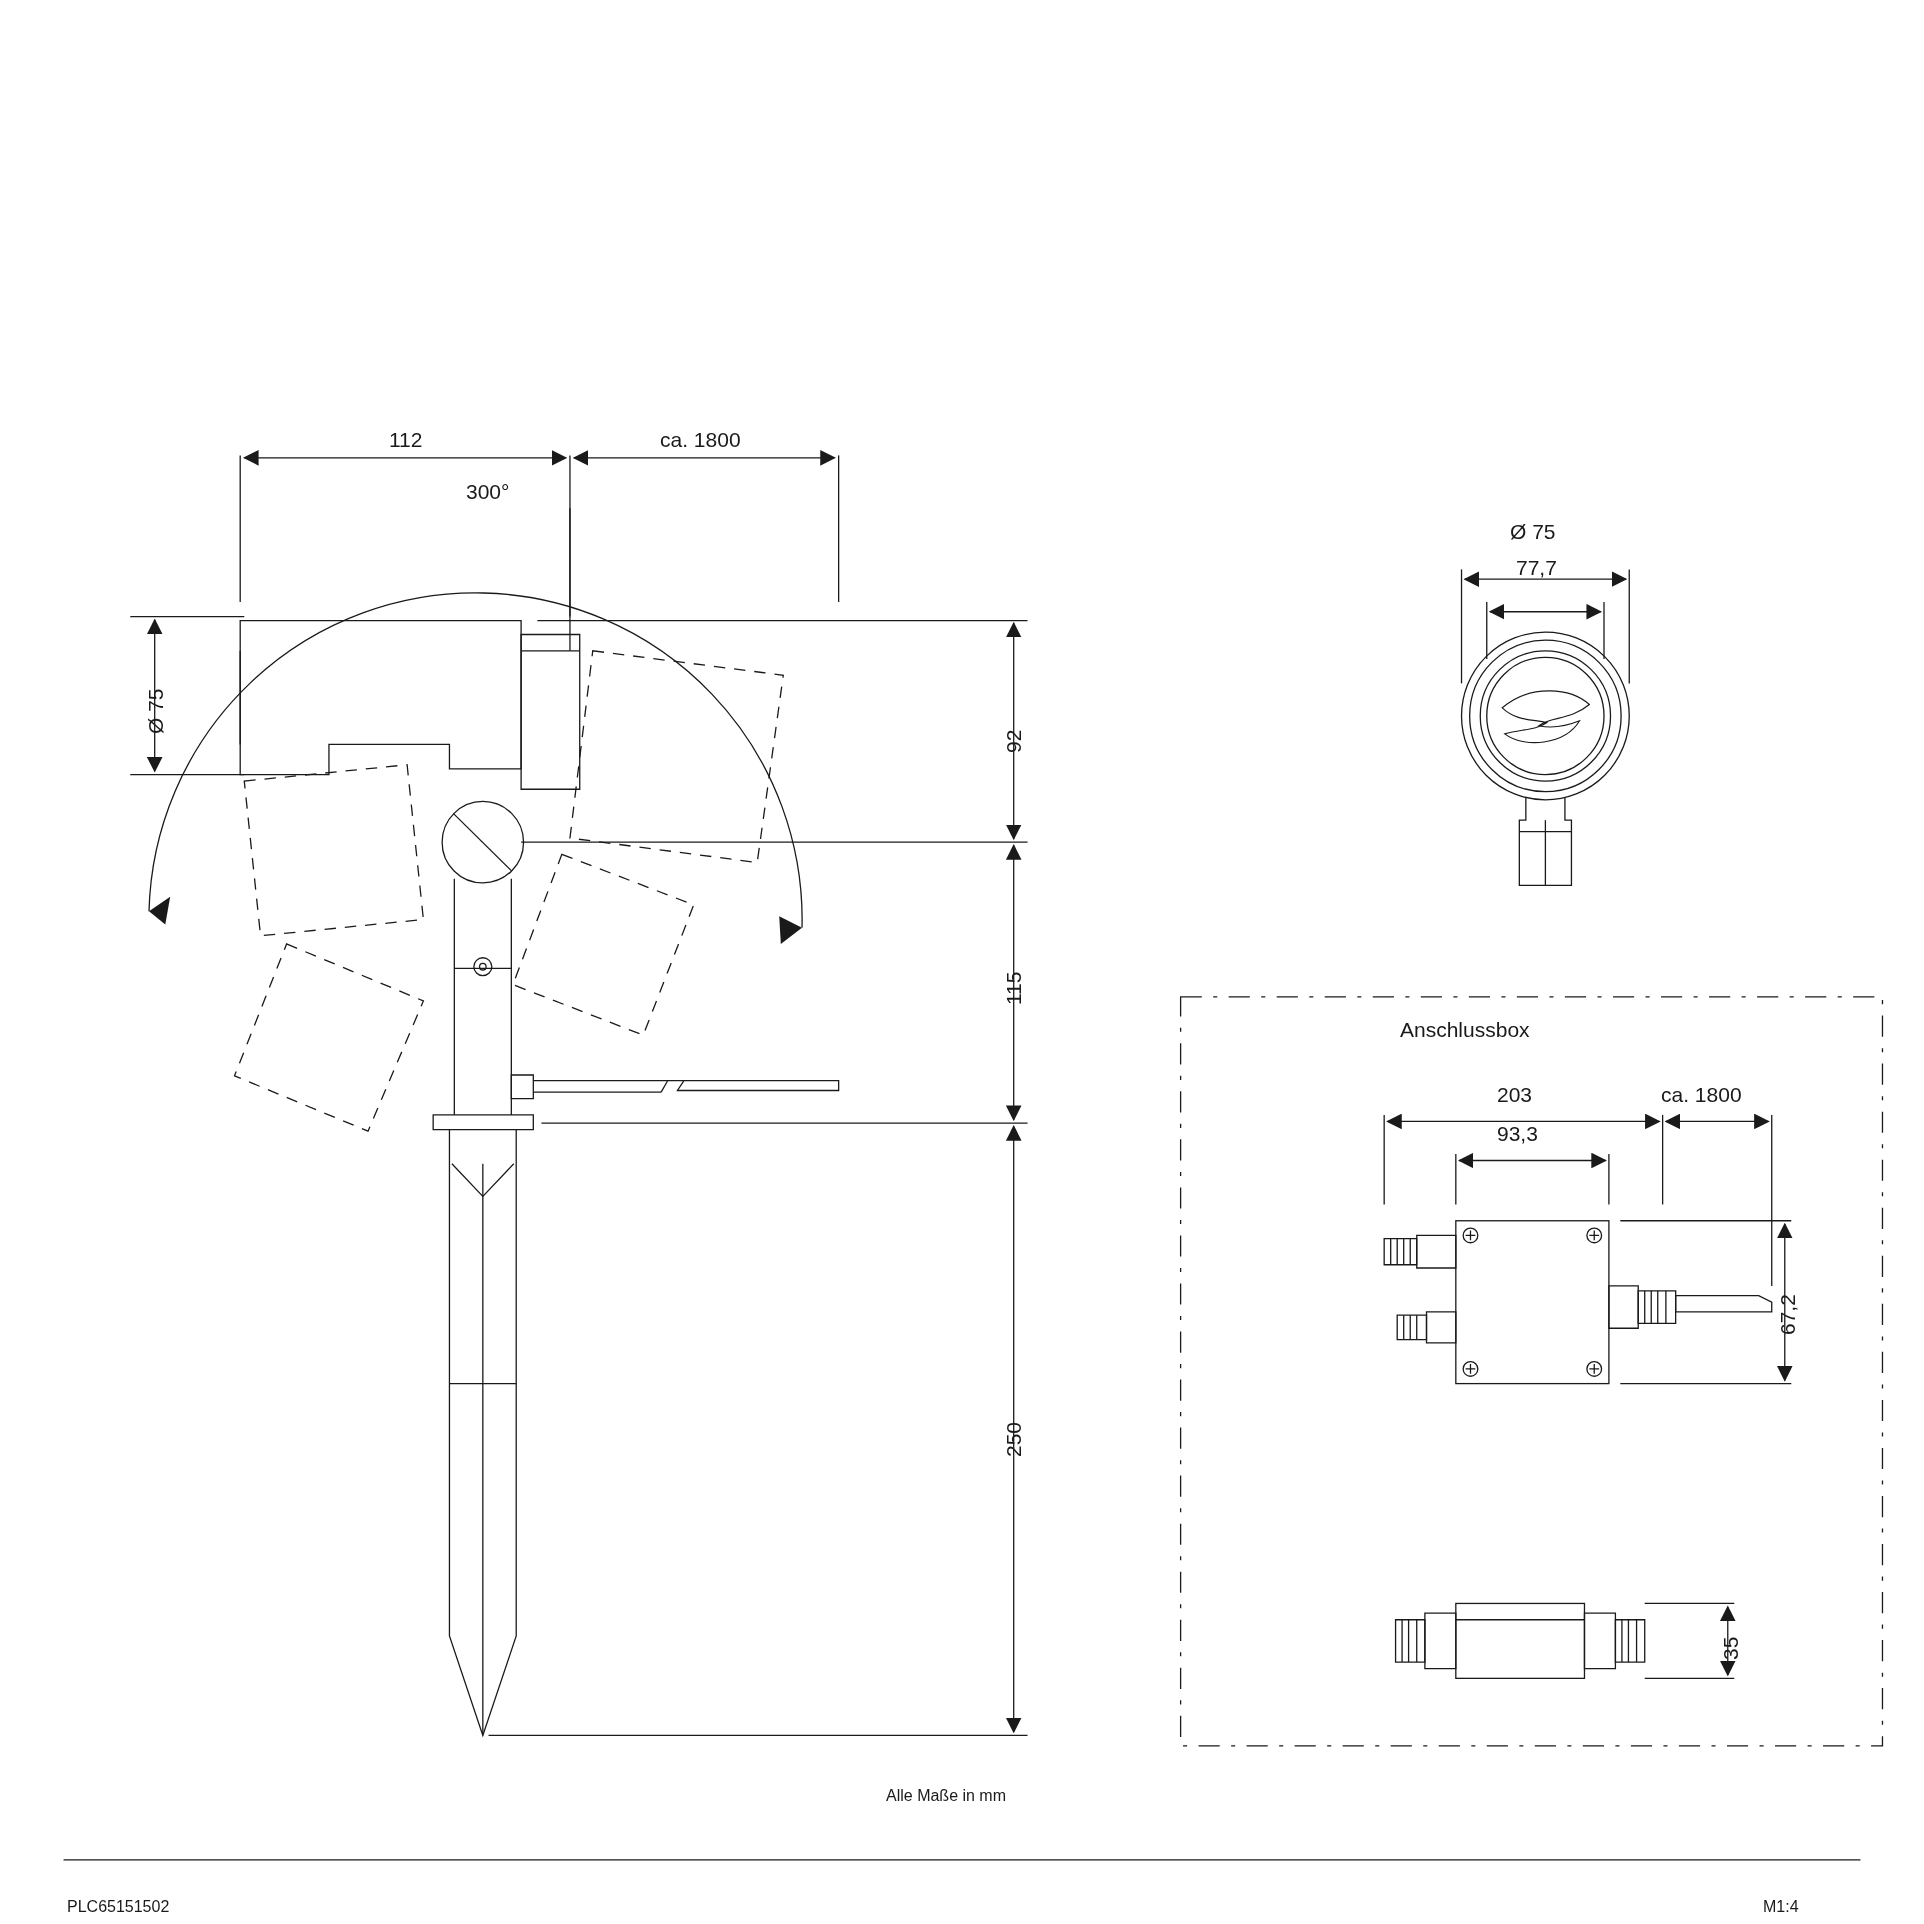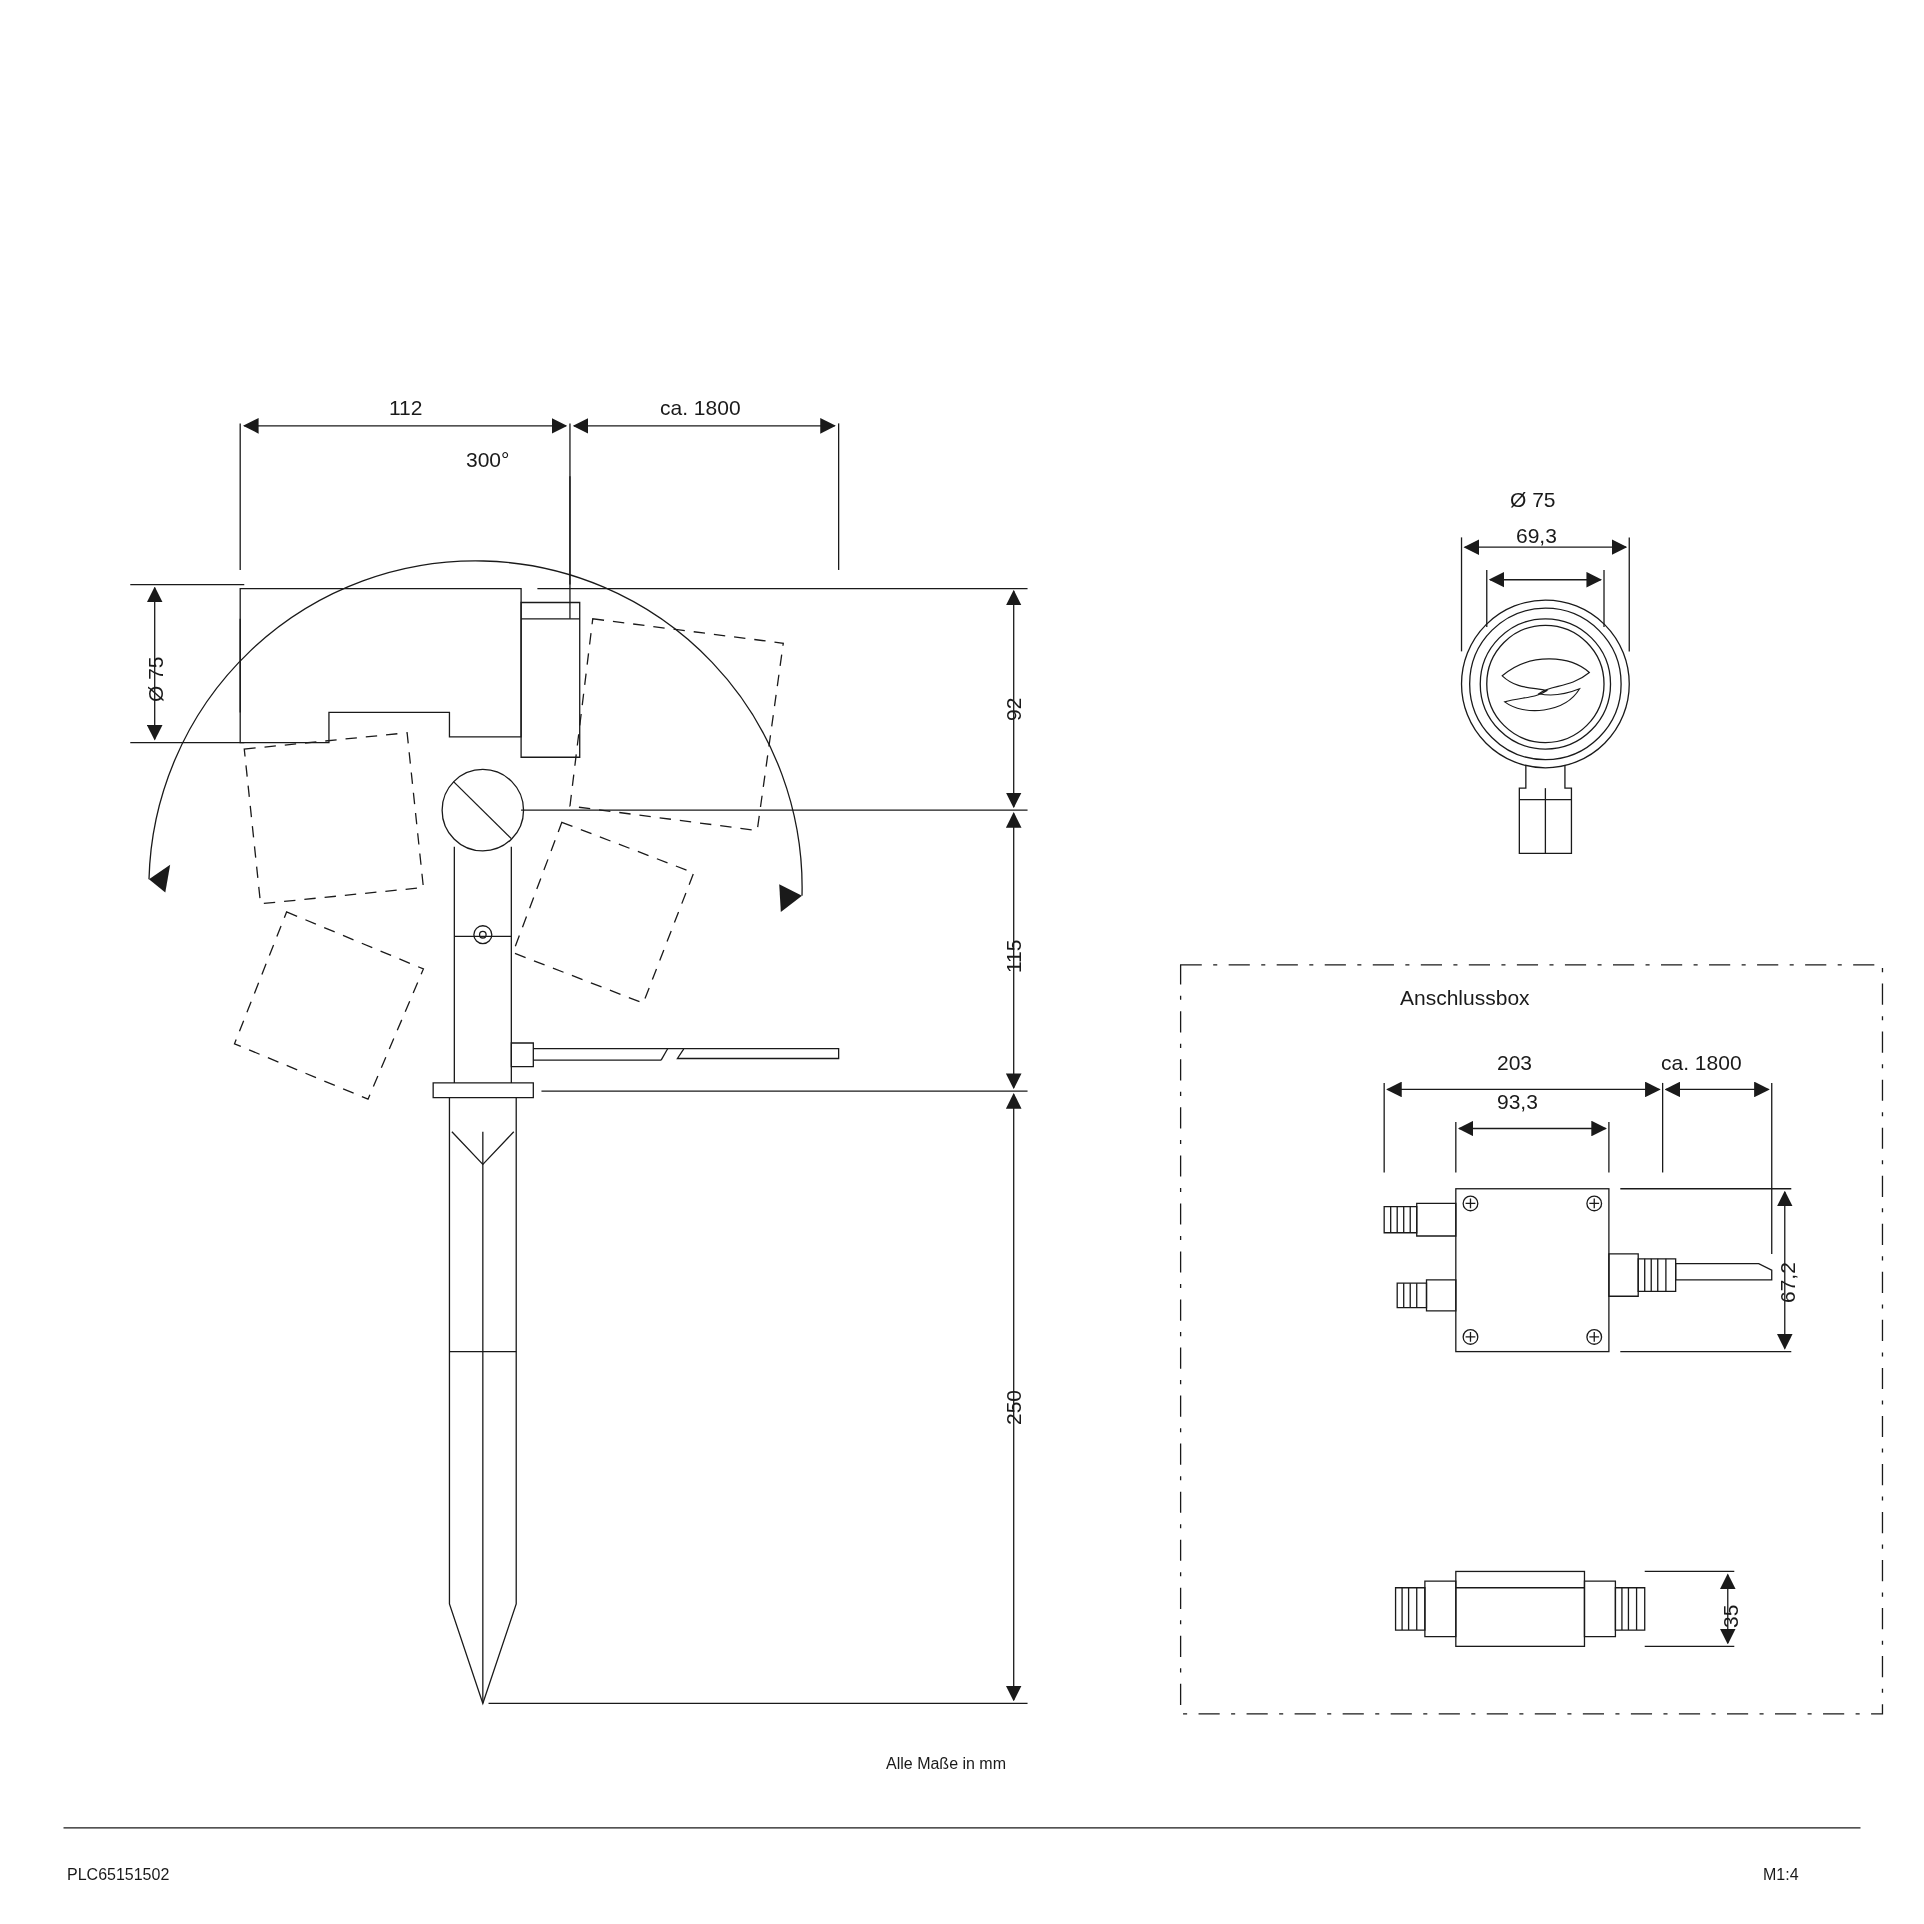--- a/index.html
+++ b/index.html
@@ -12,20 +12,21 @@
     height: 1924px;
     font-family: "Liberation Sans", sans-serif;
     color: #1a1a1a;
     overflow: hidden;
   }
   #sheet {
     position: relative;
     width: 1924px;
     height: 1580px;
     background: #ffffff;
+    margin-top: 32px;
   }
   svg.drawing {
     position: absolute;
     left: 0;
     top: 0;
     width: 1924px;
     height: 1924px;
   }
   .lbl {
     position: absolute;
@@ -237,21 +238,21 @@
   <div class="lbl" style="left:660px; top:397px;">ca. 1800</div>
   <div class="lbl" style="left:466px; top:449px;">300°</div>
 
   <div class="lbl rot" style="left:145px; top:702px;">Ø 75</div>
 
   <div class="lbl rot" style="left:1003px; top:721px;">92</div>
   <div class="lbl rot" style="left:1003px; top:973px;">115</div>
   <div class="lbl rot" style="left:1003px; top:1425px;">250</div>
 
   <div class="lbl" style="left:1510px; top:489px;">Ø 75</div>
-  <div class="lbl" style="left:1516px; top:525px;">69,3</div>
+  <div class="lbl" style="left:1516px; top:525px;">77,7</div>
 
   <div class="lbl" style="left:1400px; top:987px;">Anschlussbox</div>
   <div class="lbl" style="left:1497px; top:1052px;">203</div>
   <div class="lbl" style="left:1661px; top:1052px;">ca. 1800</div>
   <div class="lbl" style="left:1497px; top:1091px;">93,3</div>
   <div class="lbl rot" style="left:1777px; top:1303px;">67,2</div>
   <div class="lbl rot" style="left:1720px; top:1628px;">35</div>
 
   <div class="footer-lbl" style="left:67px; top:1866px;">PLC65151502</div>
   <div class="footer-lbl" style="left:886px; top:1755px;">Alle Maße in mm</div>

